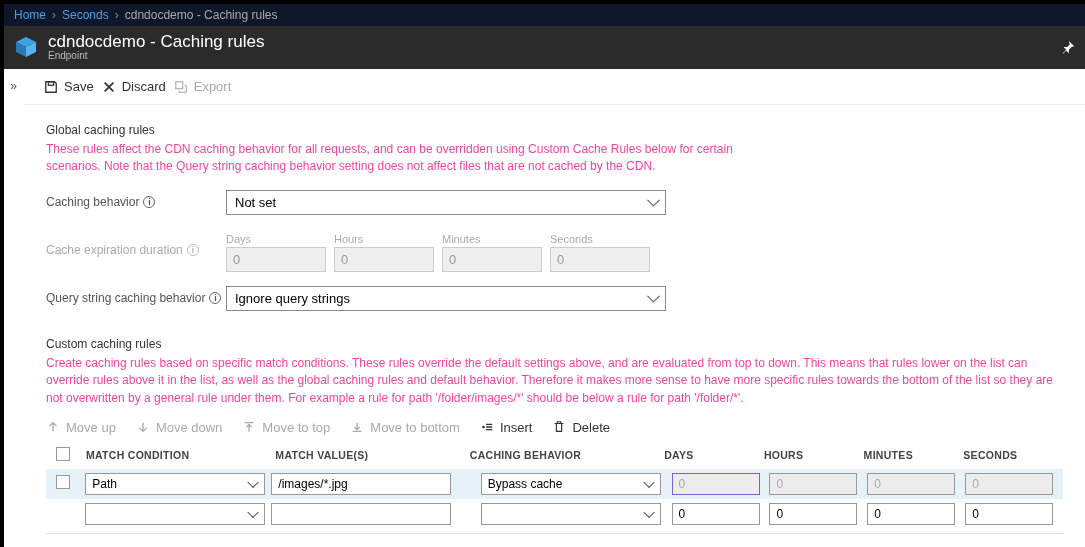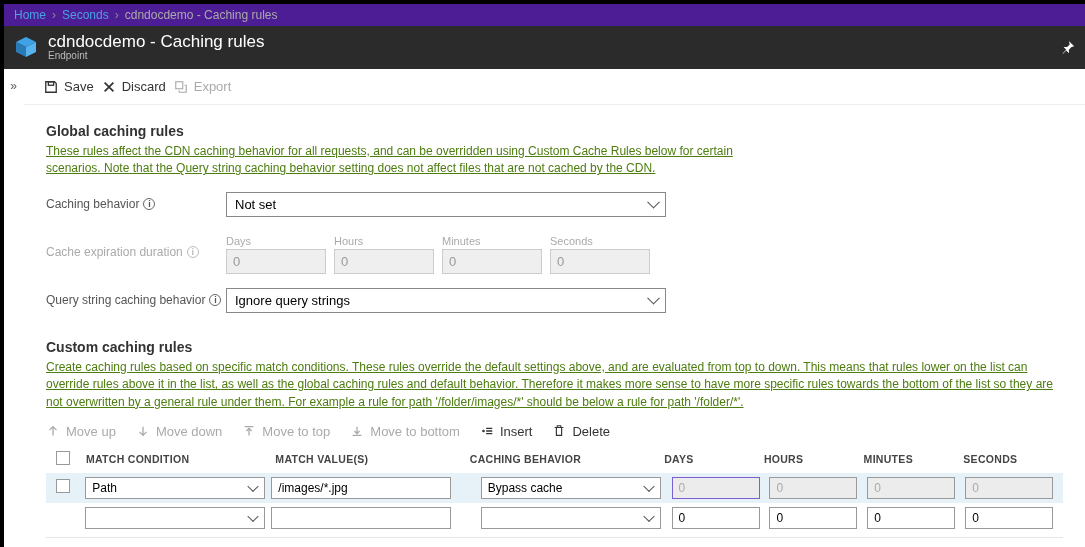--- a/index.html
+++ b/index.html
@@ -1,20 +1,20 @@
 <!DOCTYPE html>
 <html><head>
 <meta charset="utf-8">
 <style>
   * { box-sizing: border-box; margin: 0; padding: 0; }
   html, body { width: 1085px; height: 547px; font-family: "Segoe UI", Arial, sans-serif; font-size: 13px; color: #333; background: #fff; overflow: hidden; border: 2px solid #000; }
   a { text-decoration: none; }
 
   
-  .breadcrumb { background: #4c1d95; color: #ccc; padding: 4px 10px; font-size: 12px; display: flex; align-items: center; gap: 6px; }
+  .breadcrumb { background: #0f172a; color: #ccc; padding: 4px 10px; font-size: 12px; display: flex; align-items: center; gap: 6px; }
   .breadcrumb a { color: #4ba0e1; cursor: pointer; }
   .breadcrumb .sep { color: #888; }
   .breadcrumb .current { color: #aaa; }
 
   
   .header { background: #2b2b2b; color: #fff; display: flex; align-items: center; padding: 6px 10px 8px 10px; position: relative; }
   .header .cube { width: 24px; height: 24px; margin-right: 10px; flex-shrink: 0; }
   .header .title-line { display: flex; flex-direction: column; }
   .header .title-line .title { font-size: 17px; font-weight: 400; }
   .header .title-line .sub { font-size: 10px; color: #bbb; margin-top: -2px; }
@@ -25,22 +25,22 @@
   .main { flex: 1; padding: 0 0 0 0; overflow: auto; }
 
   
   .toolbar { display: flex; align-items: center; gap: 8px; padding: 10px 20px 10px 20px; border-bottom: 1px solid #eee; }
   .tool { display: flex; align-items: center; gap: 6px; font-size: 13px; cursor: pointer; }
   .tool.disabled { color: #aaa; }
   .tool .ic { width: 14px; height: 14px; display: inline-flex; align-items: center; justify-content: center; }
 
   .scroll { padding: 12px 22px 20px 22px; }
 
-  h3.section { font-size: 14px; font-weight: 700; margin-bottom: 4px; margin-top: 6px; }
-  p.desc { font-size: 12px; color: #4d7c0f; max-width: 720px; line-height: 1.45; text-decoration: underline; }
+  h3.section { font-size: 12px; font-weight: 400; margin-bottom: 4px; margin-top: 6px; }
+  p.desc { font-size: 12px; color: #ec4899; max-width: 720px; line-height: 1.45; }
   p.desc.wide { max-width: 1020px; }
 
   .form-row { display: flex; align-items: center; margin-top: 14px; }
   .form-row .lbl { width: 180px; font-size: 12px; color: #555; display: flex; align-items: center; gap: 4px; }
   .form-row.disabled .lbl { color: #aaa; }
   .info-ic { width: 12px; height: 12px; border: 1px solid #666; border-radius: 50%; font-size: 9px; display: inline-flex; align-items: center; justify-content: center; color: #555; font-weight: bold; }
   .form-row.disabled .info-ic { border-color: #bbb; color: #bbb; }
 
   .sel { width: 440px; padding: 4px 8px; border: 1px solid #888; font-size: 13px; background: #fff; appearance: none; position: relative; }
   .sel-wrap { position: relative; display: inline-block; }

